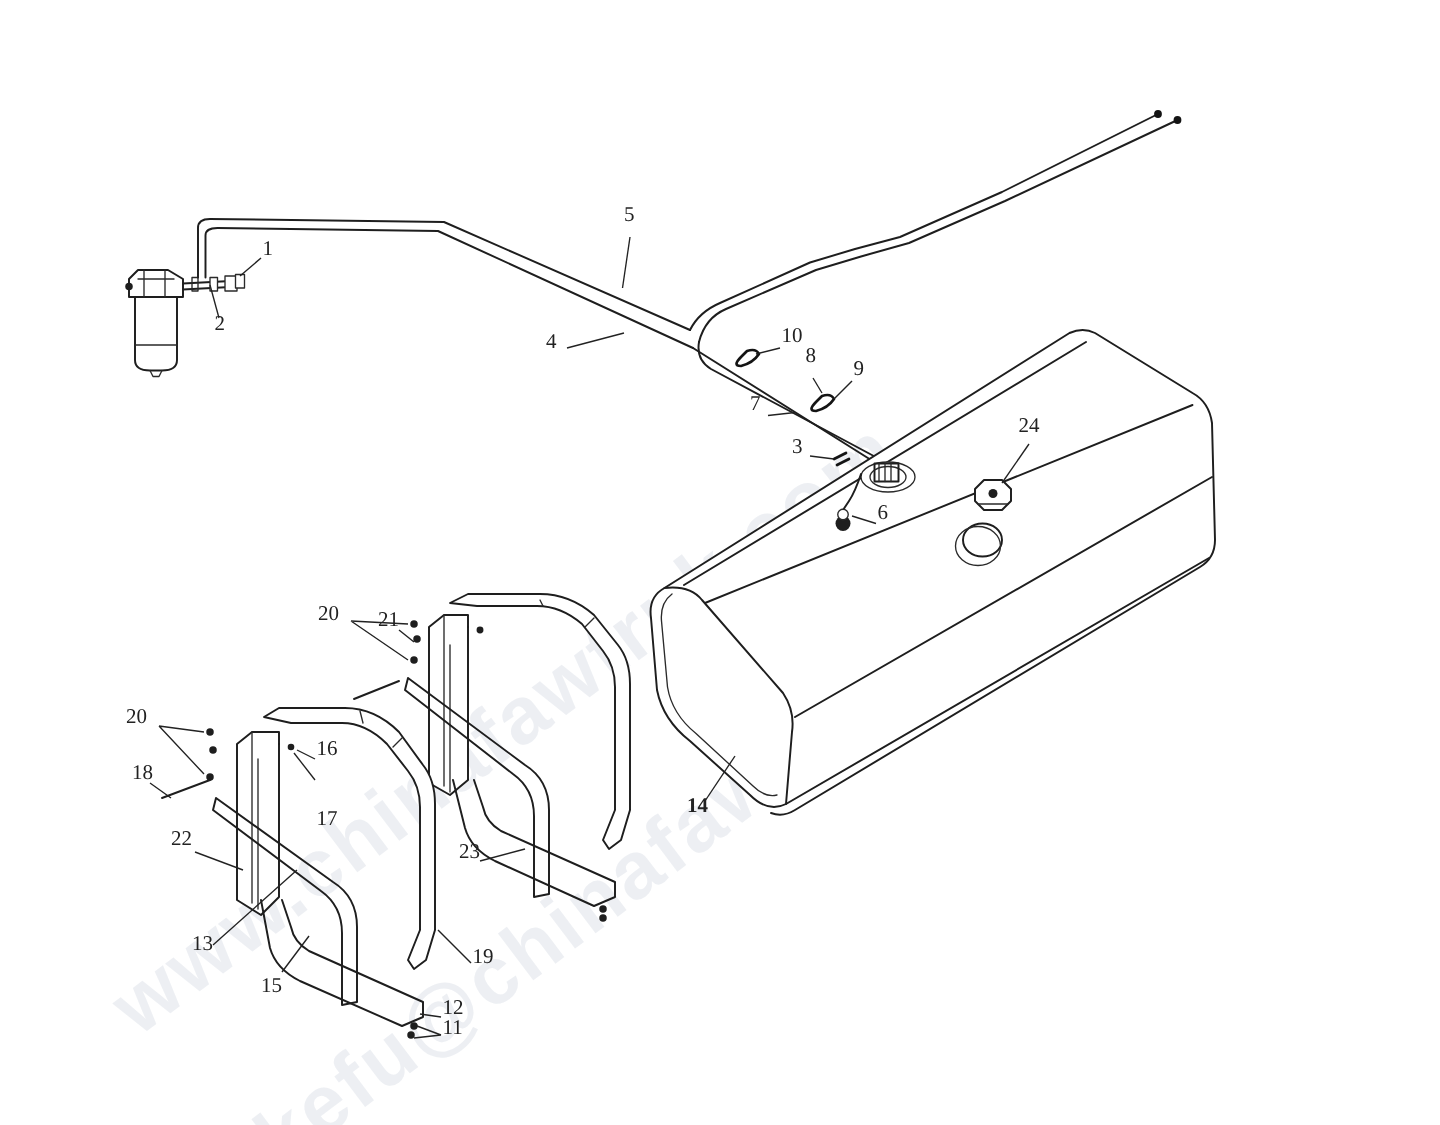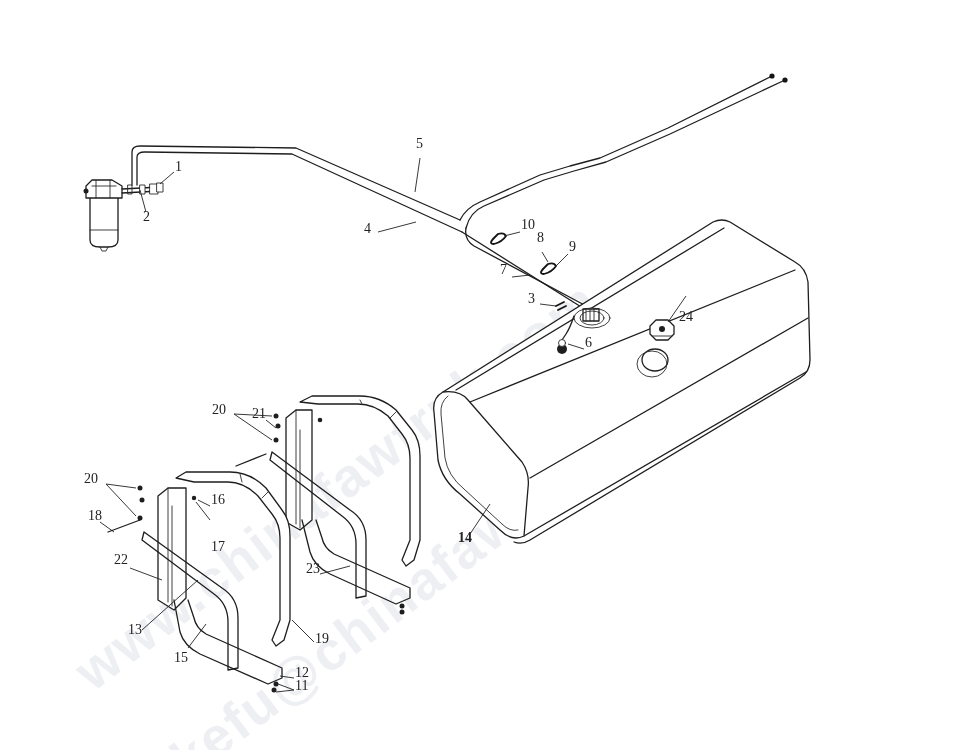--- a/index.html
+++ b/index.html
@@ -185,15 +185,15 @@
       <div class="callout" style="left: 174px; top: 651px;">15</div>
       <div class="callout" style="left: 211px; top: 493px;">16</div>
       <div class="callout" style="left: 211px; top: 540px;">17</div>
       <div class="callout" style="left: 88px; top: 509px;">18</div>
       <div class="callout" style="left: 315px; top: 632px;">19</div>
       <div class="callout" style="left: 84px; top: 472px;">20</div>
       <div class="callout" style="left: 212px; top: 403px;">20</div>
       <div class="callout" style="left: 252px; top: 407px;">21</div>
       <div class="callout" style="left: 114px; top: 553px;">22</div>
       <div class="callout" style="left: 306px; top: 562px;">23</div>
-      <div class="callout" style="left: 679px; top: 278px; margin-top: 32px;">24</div>
+      <div class="callout" style="left: 679px; top: 278px;">24</div>
     </div>
 </div>
 
 </body></html>

